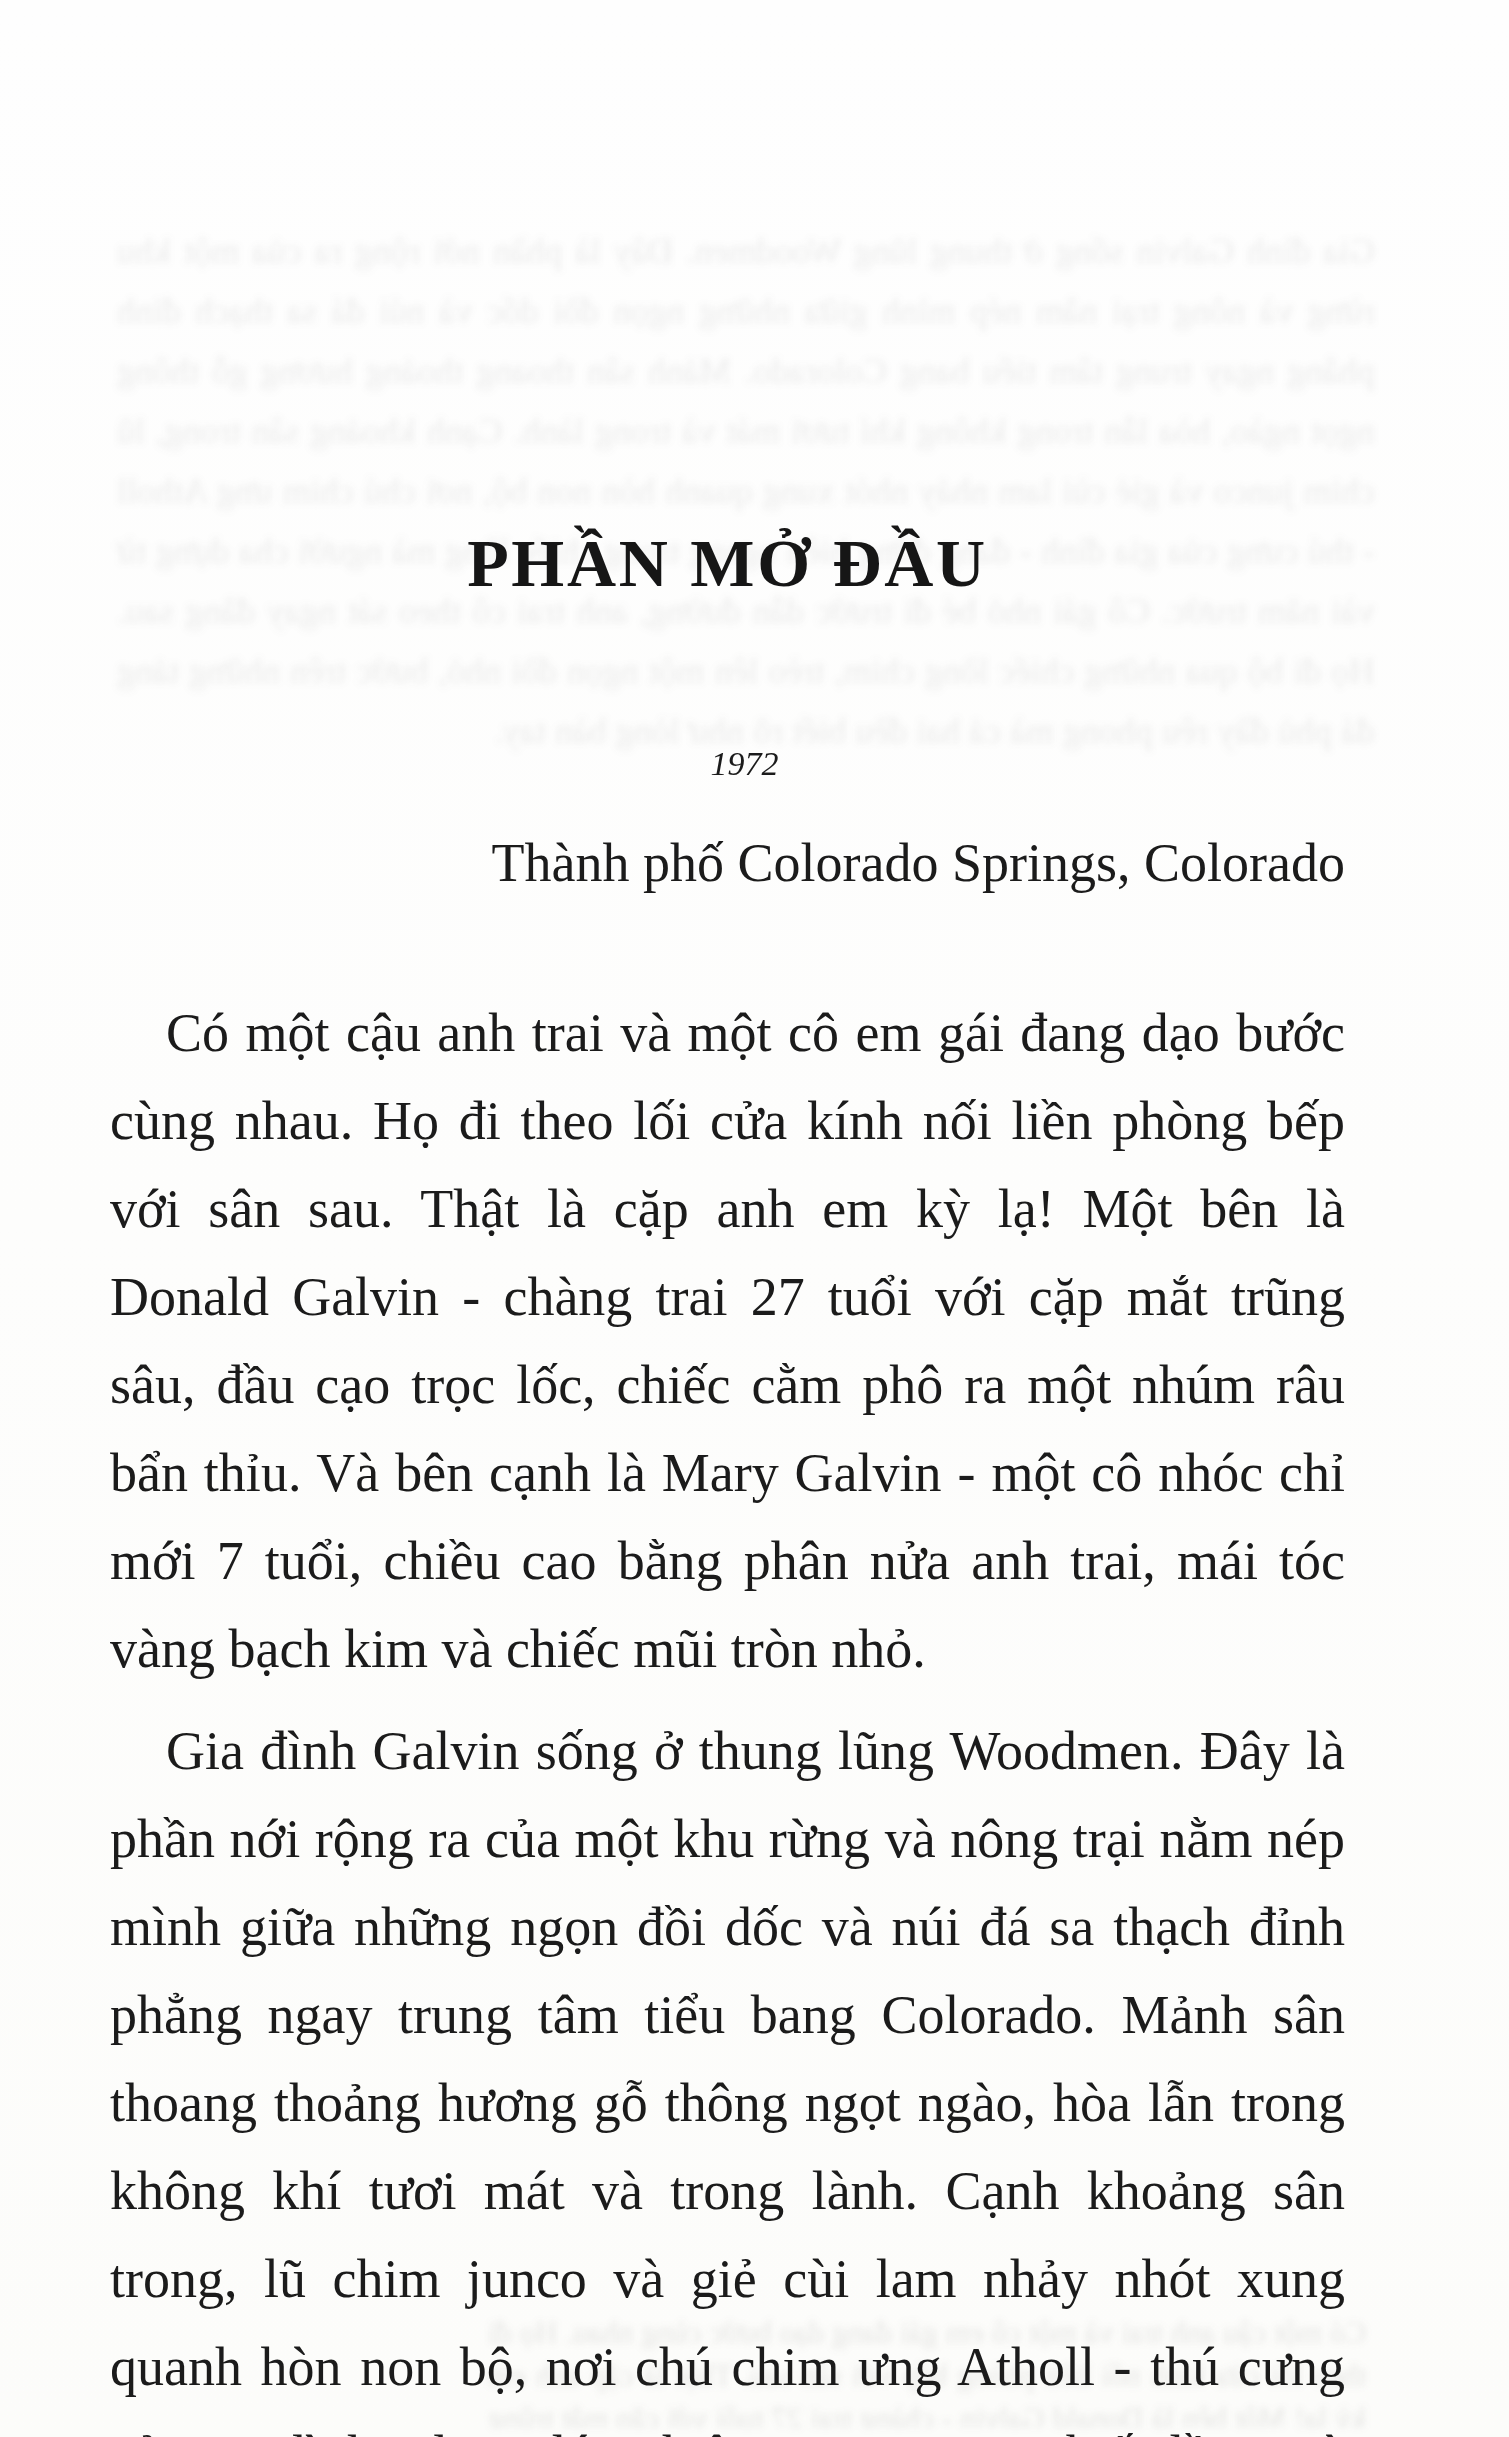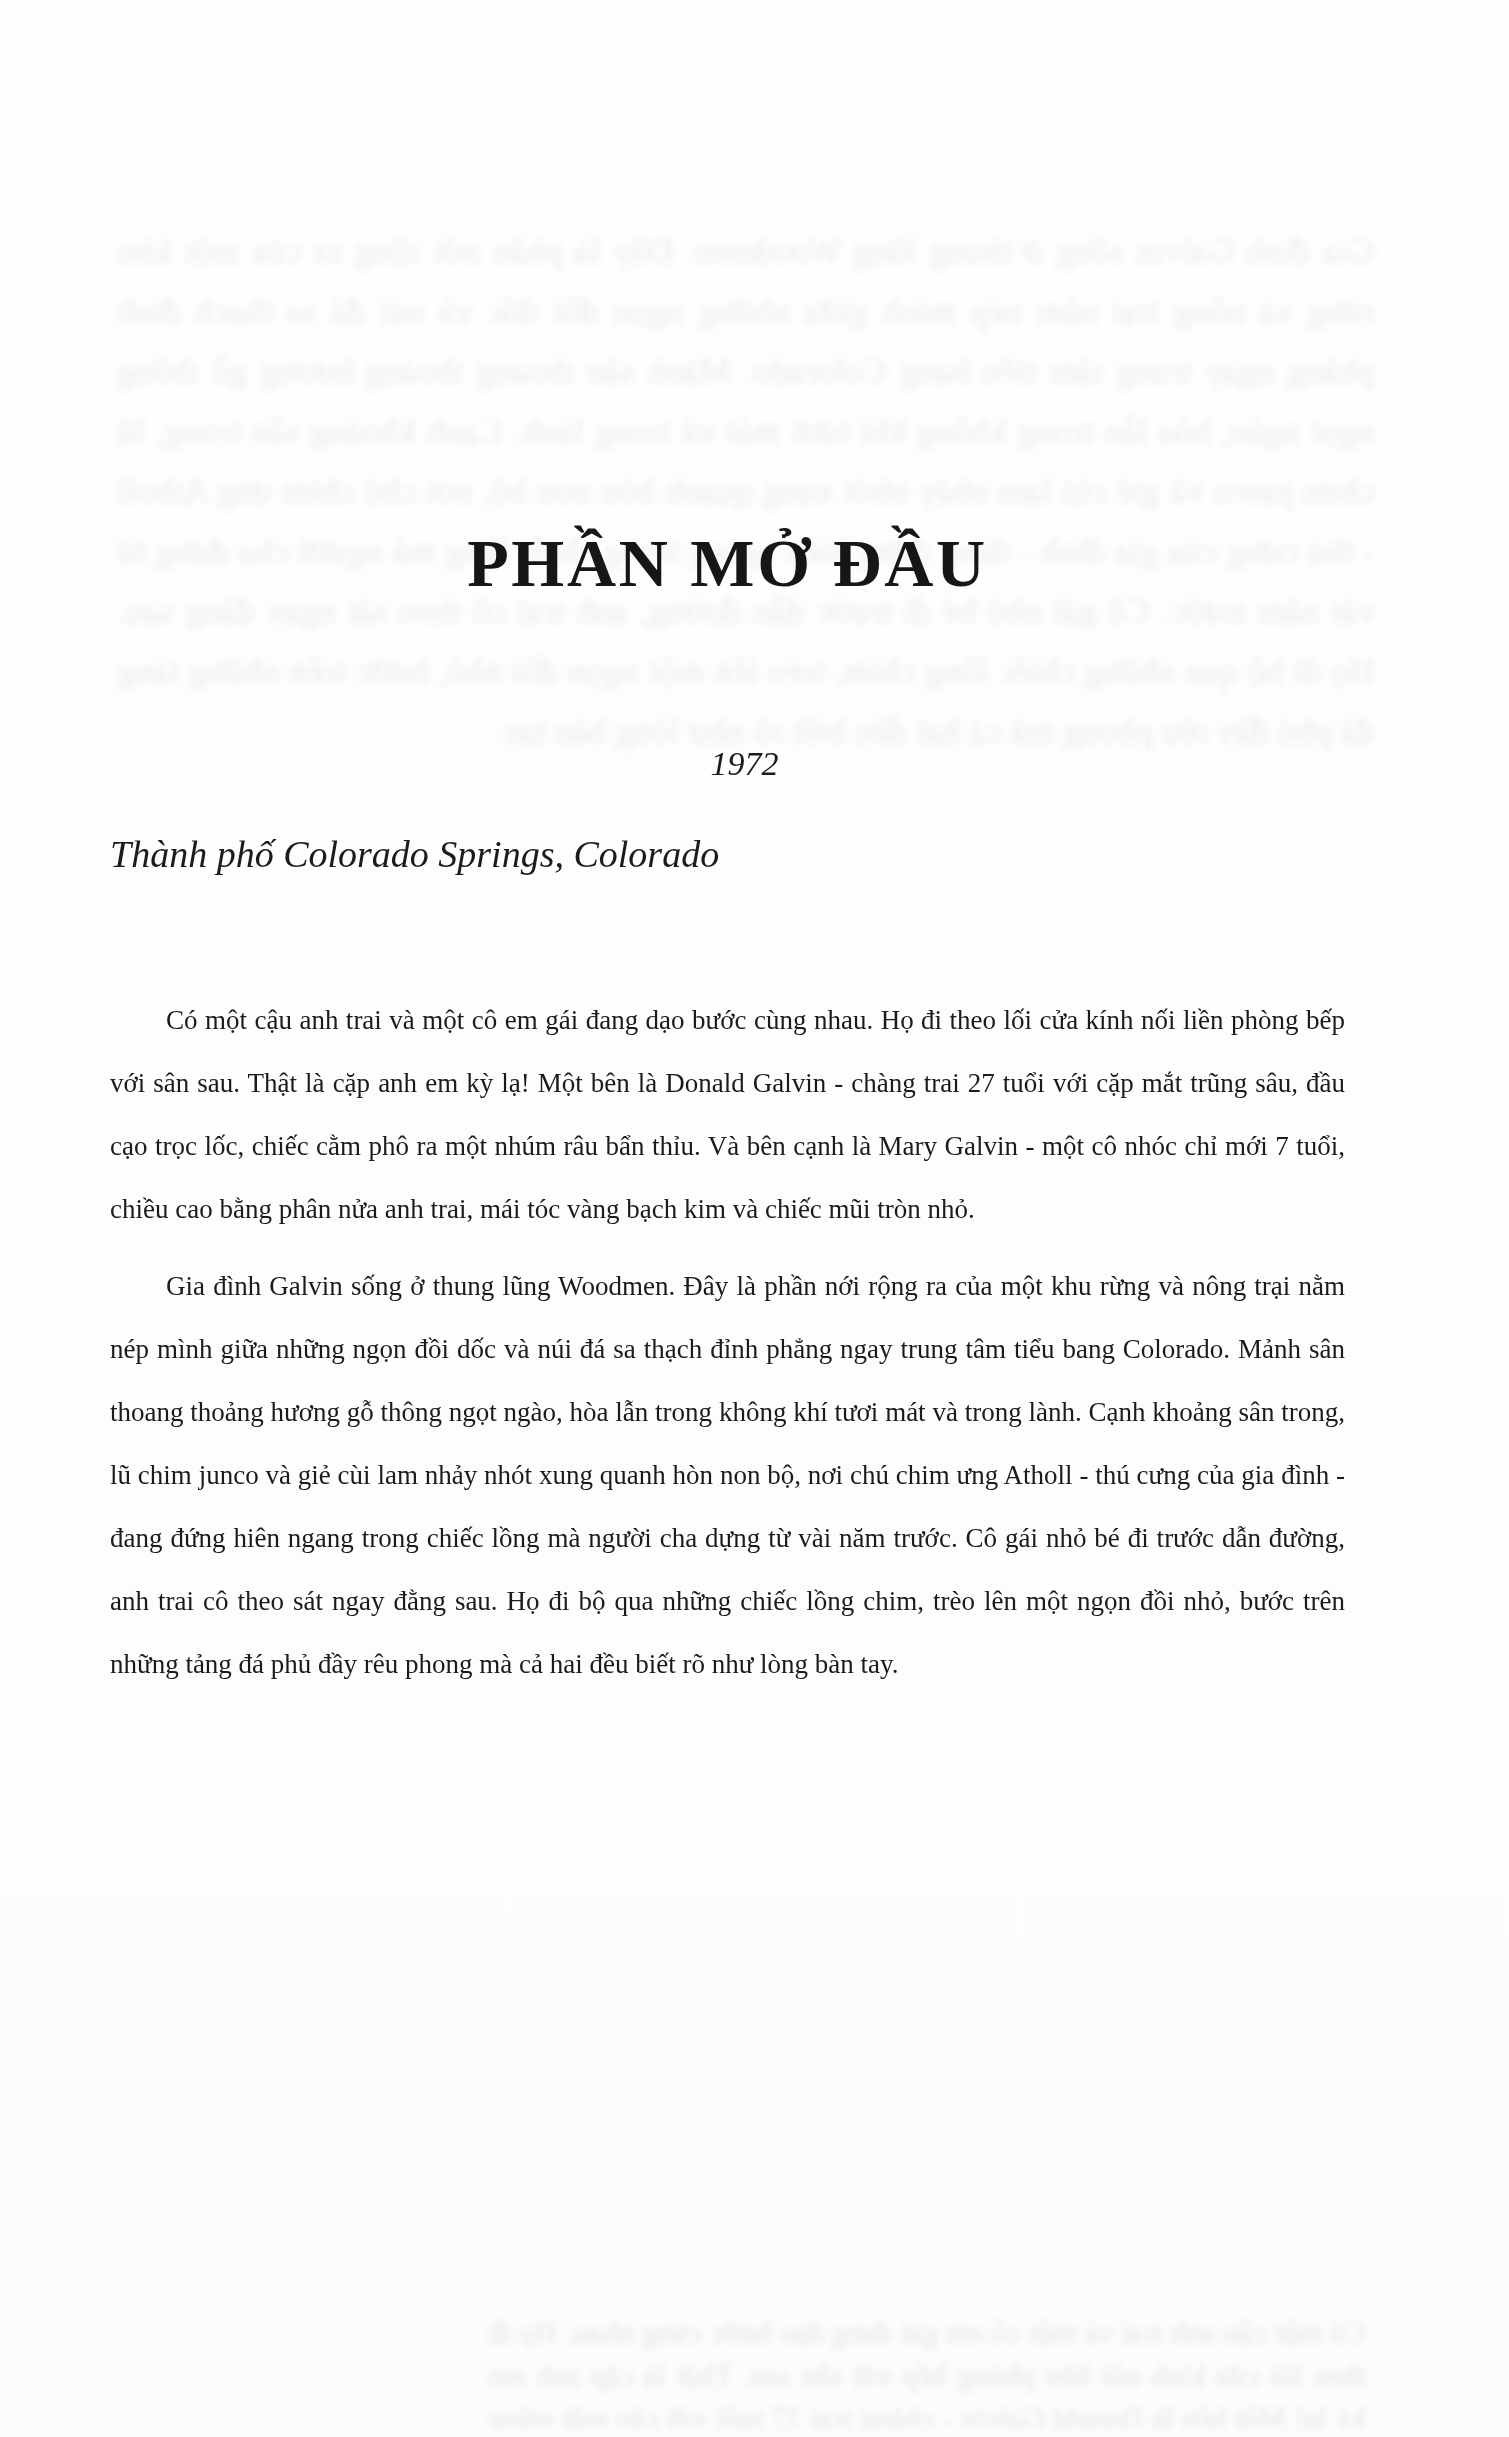--- a/index.html
+++ b/index.html
@@ -69,36 +69,35 @@
     text-align: center;
     font-style: italic;
     font-size: 34px;
     z-index: 2;
   }
   .location {
     position: absolute;
     left: 110px;
     width: 1235px;
     top: 832px;
-    text-align: left;
-    font-style: italic;
-    font-size: 38px;
+    text-align: right;
+    font-size: 54px;
     z-index: 2;
   }
   .body-text {
     position: absolute;
     left: 110px;
     width: 1235px;
     top: 989px;
     z-index: 2;
   }
   .para {
     margin: 0 0 14.4px 0;
-    font-size: 27px;
-    line-height: 63px;
+    font-size: 54px;
+    line-height: 88px;
     text-align: justify;
     text-indent: 56px;
     color: #1b1b1b;
   }
 </style>
 </head>
 <body>
 
 <div class="page">
 

